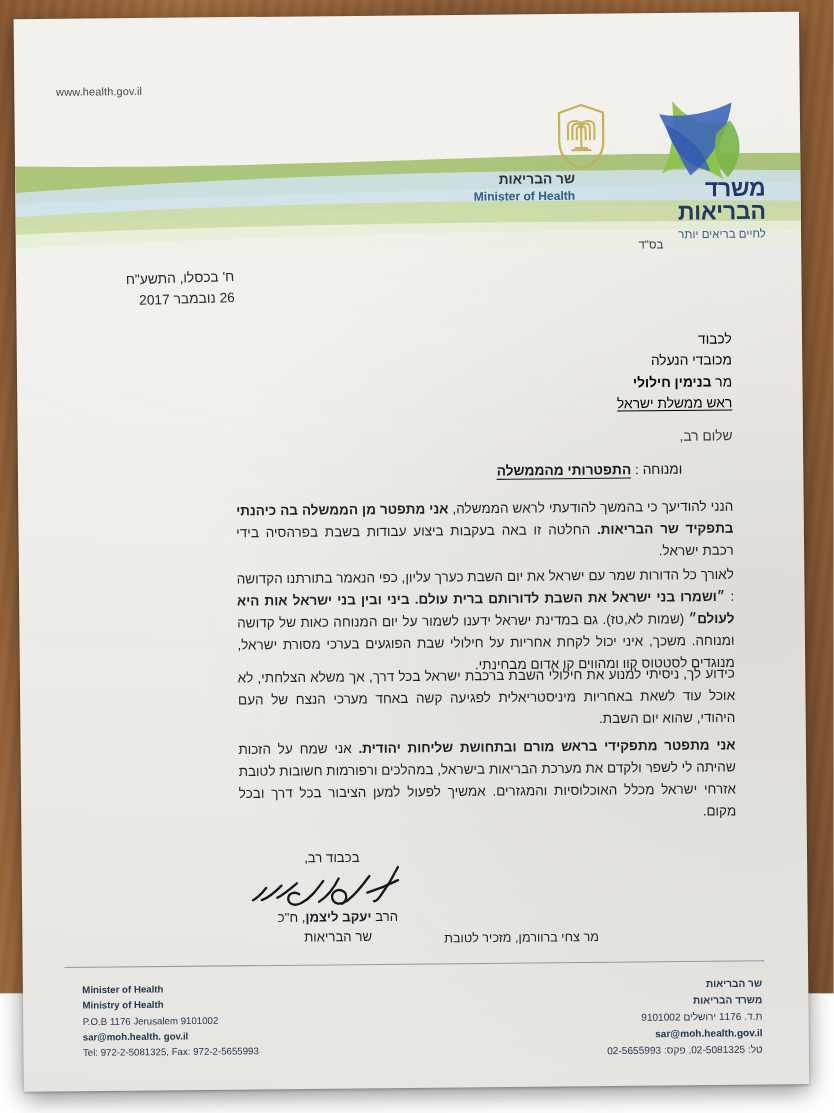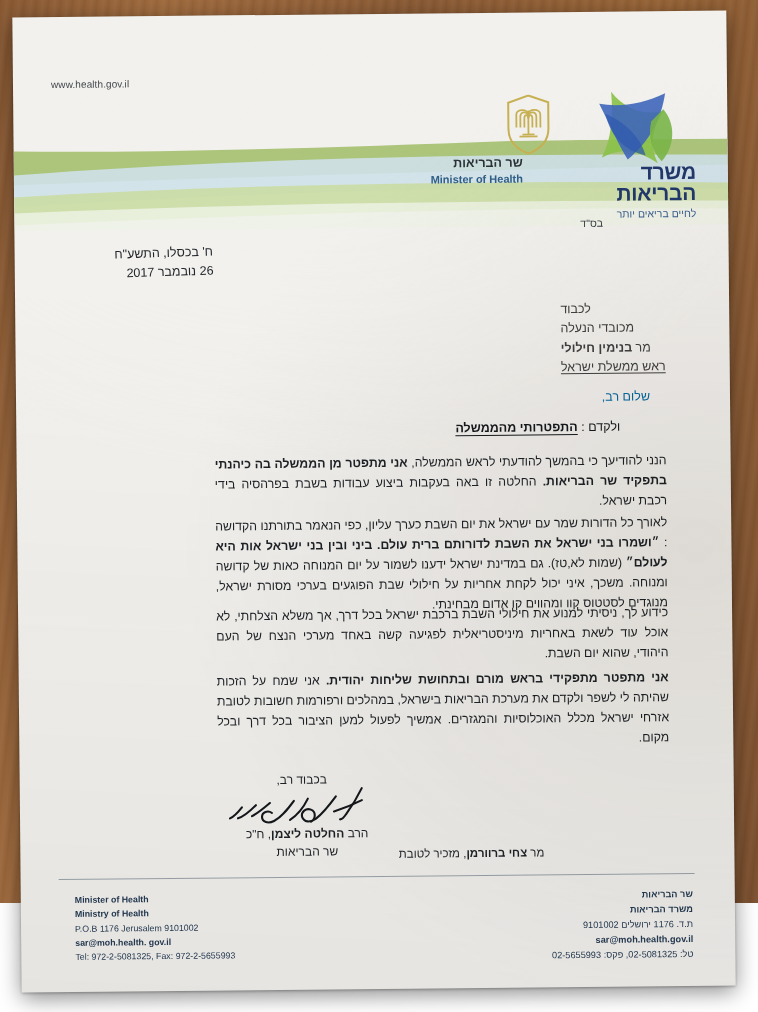--- a/index.html
+++ b/index.html
@@ -81,28 +81,28 @@
 
   
   .date-block {
     position: absolute; left: 100px; top: 228px;
     direction: rtl; text-align: right;
     font-size: 12.5px; color: #23272b; line-height: 1.5;
     transform: rotate(-1.2deg);
   }
   .addressee {
     position: absolute; right: 64px; top: 288px;
-    direction: rtl; text-align: left;
-    font-size: 12.5px; color: #404040; line-height: 1.55;
+    direction: rtl; text-align: right;
+    font-size: 12.5px; color: #000000; line-height: 1.55;
   }
   .addressee .bold { font-weight: 700; }
   .addressee .ul { text-decoration: underline; text-underline-offset: 2px; }
   .greeting {
-    position: absolute; right: 80px; top: 378px;
-    direction: rtl; font-size: 12.5px; color: #0369a1;
+    position: absolute; right: 64px; top: 378px;
+    direction: rtl; font-size: 12.5px; color: #404040;
   }
   .subject {
     position: absolute; right: 110px; top: 408px;
     direction: rtl; font-size: 12.5px; color: #16191c;
   }
   .subject .lbl { }
   .subject .val { font-weight: 700; text-decoration: underline; text-underline-offset: 2.5px; }
 
   .body-para {
     position: absolute; right: 64px;
@@ -123,21 +123,21 @@
     font-size: 12px; color: #1e2226; line-height: 1.5;
   }
   .sign-wrap .closing { text-align: center; margin-right: 10px; }
   .signature-graphic { height: 42px; margin: -2px 0 -4px 0; }
   .sign-wrap .name b { font-weight: 700; }
 
   .cc {
     position: absolute; right: 190px; top: 834px;
     direction: rtl; font-size: 11.5px; color: #1e2226;
   }
-  .cc b { font-weight: 700; }
+  .cc b { font-weight: 400; }
 
   
   .footer-rule {
     position: absolute; left: 38px; top: 862px; width: 636px; height: 1px;
     background: #9aa3ab;
   }
   .footer-en {
     position: absolute; left: 54px; top: 876px;
     direction: ltr; text-align: left;
     font-size: 8.8px; color: #243a52; line-height: 1.62;
@@ -220,21 +220,21 @@
         <div>
           <span>מר</span>
           <span class="bold">בנימין חילולי</span>
         </div>
         <div class="ul">ראש ממשלת ישראל</div>
       </div>
 
       <div class="greeting">שלום רב,</div>
 
       <div class="subject">
-        <span class="lbl">ולקדם :</span>
+        <span class="lbl">ומנוחה :</span>
         <span class="val">התפטרותי מהממשלה</span>
       </div>
 
       <div class="body-para" id="p1"><span>הנני להודיעך כי בהמשך להודעתי לראש הממשלה, </span><b>אני מתפטר מן הממשלה בה כיהנתי בתפקיד שר הבריאות.</b><span> החלטה זו באה בעקבות ביצוע עבודות בשבת בפרהסיה בידי רכבת ישראל.</span></div>
 
       <div class="body-para" id="p2"><span>לאורך כל הדורות שמר עם ישראל את יום השבת כערך עליון, כפי הנאמר בתורתנו הקדושה : </span><b>״ושמרו בני ישראל את השבת לדורותם ברית עולם. ביני ובין בני ישראל אות היא לעולם״</b><span> (שמות לא,טז). גם במדינת ישראל ידענו לשמור על יום המנוחה כאות של קדושה ומנוחה. משכך, איני יכול לקחת אחריות על חילולי שבת הפוגעים בערכי מסורת ישראל, מנוגדים לסטטוס קוו  ומהווים קו אדום מבחינתי.</span></div>
 
       <div class="body-para" id="p3">כידוע לך, ניסיתי למנוע את חילולי השבת ברכבת ישראל בכל דרך, אך משלא הצלחתי, לא אוכל עוד לשאת באחריות מיניסטריאלית לפגיעה קשה באחד מערכי הנצח של העם היהודי, שהוא יום השבת.</div>
 
       <div class="body-para" id="p4"><b>אני מתפטר מתפקידי בראש מורם ובתחושת שליחות יהודית.</b><span> אני שמח על הזכות שהיתה לי לשפר ולקדם את מערכת הבריאות בישראל, במהלכים ורפורמות חשובות לטובת אזרחי ישראל מכלל האוכלוסיות והמגזרים. אמשיך לפעול למען הציבור בכל דרך ובכל מקום.</span></div>
@@ -250,21 +250,21 @@
               <path d="M96 12 C92 20 86 28 78 33"></path>
               <path d="M82 14 C76 22 70 30 62 34 C56 37 50 35 50 30 C50 25 56 23 60 26"></path>
               <path d="M58 16 C52 21 46 26 40 29"></path>
               <path d="M44 18 C38 24 32 29 26 31"></path>
               <path d="M30 20 C26 25 22 29 18 31"></path>
             </g>
           </svg>
         </div>
         <div class="name">
           <span>הרב</span>
-          <b>החלטה ליצמן</b><span>, ח"כ</span>
+          <b>יעקב ליצמן</b><span>, ח"כ</span>
         </div>
         <div>שר הבריאות</div>
       </div>
 
       <div class="cc">
         <span>מר</span>
         <b>צחי ברוורמן</b><span>, מזכיר לטובת</span>
       </div>
 
       <div class="footer-rule"></div>

